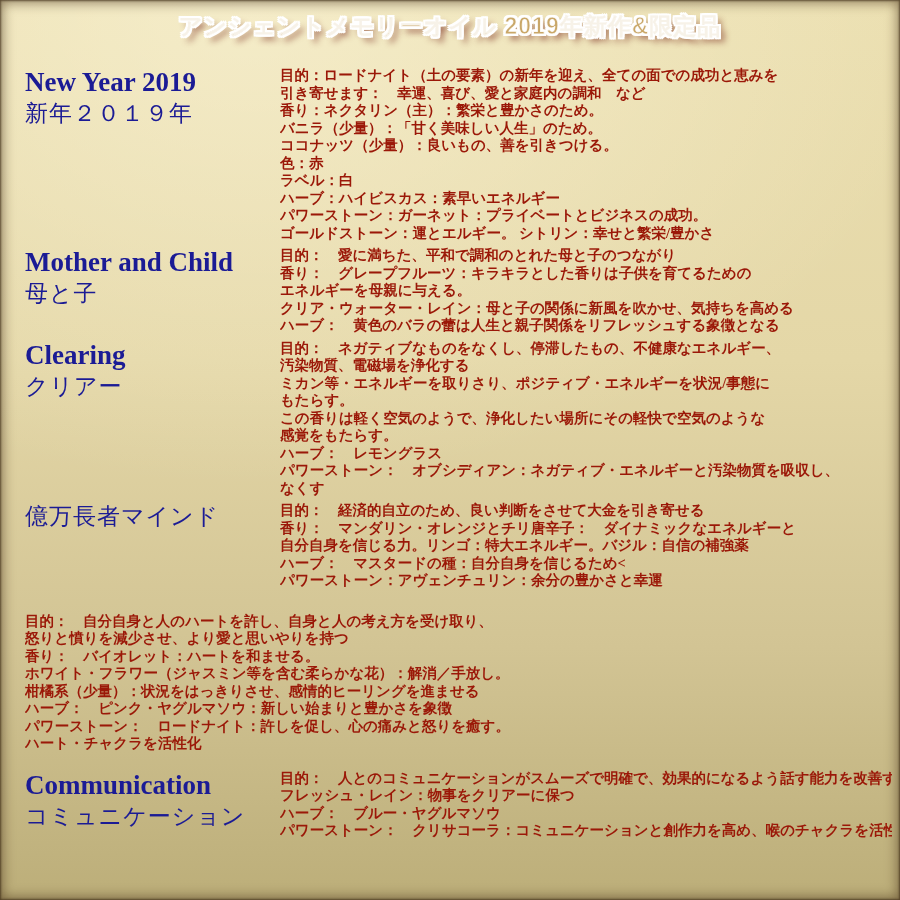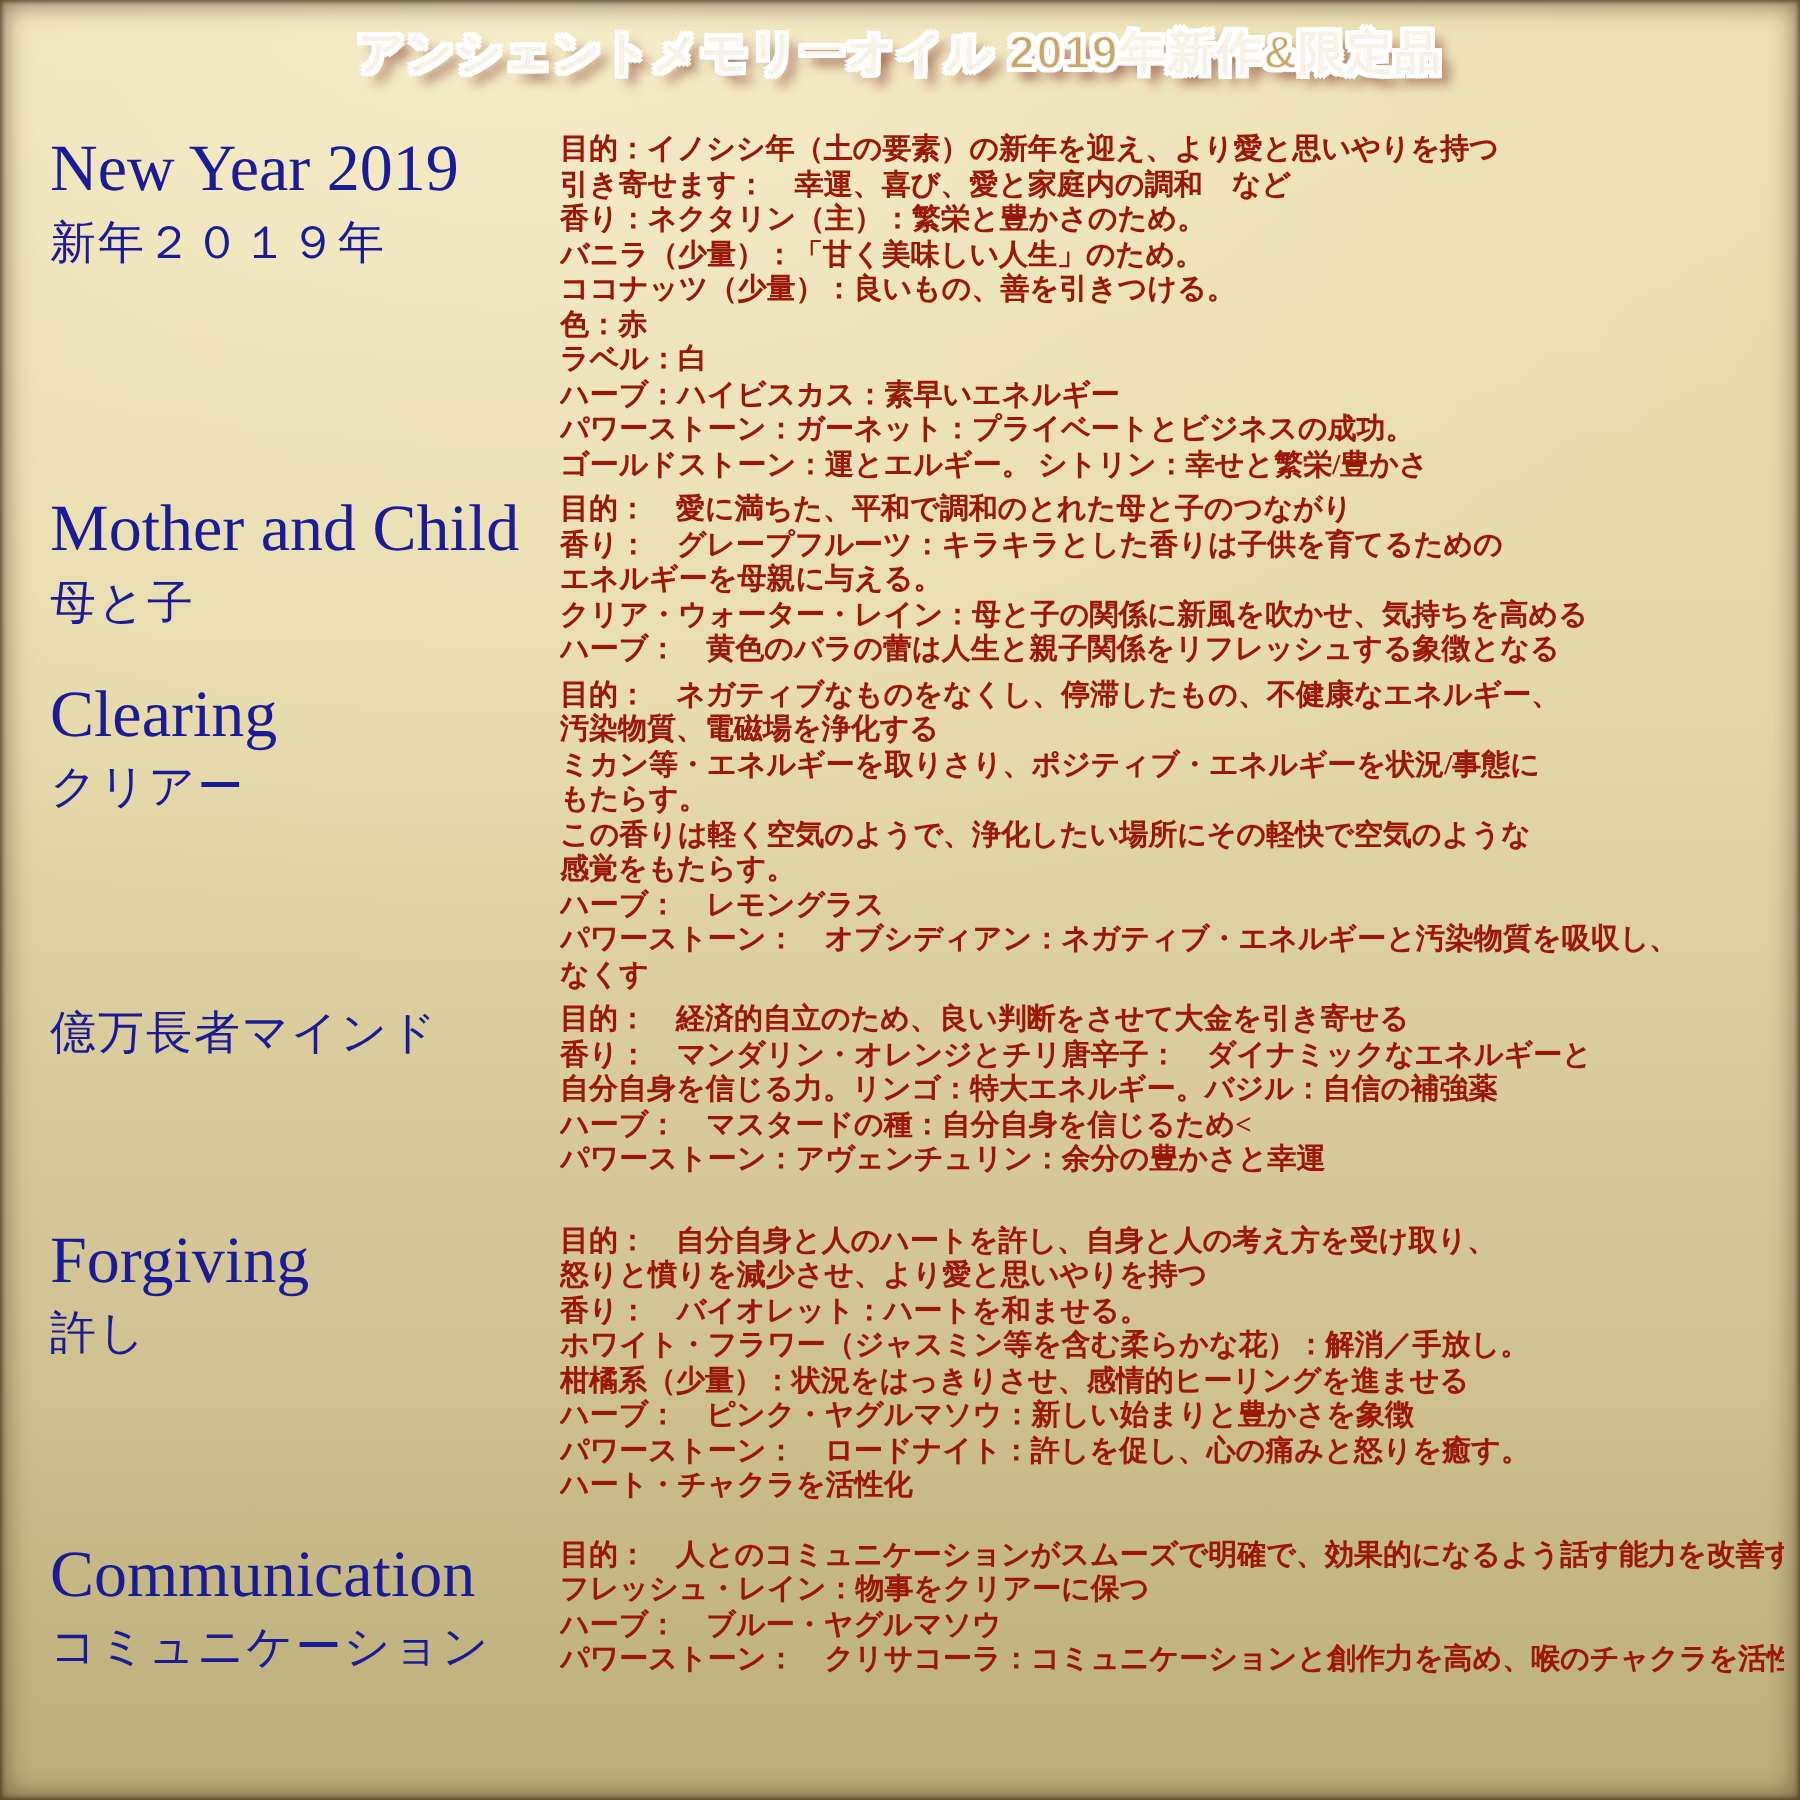--- a/index.html
+++ b/index.html
@@ -36,21 +36,21 @@
     white-space:nowrap;
   }
   .content{ padding:9px 8px 0 25px; }
   .section{ display:flex; align-items:flex-start; }
   .sec-gap-s{ margin-bottom:4px; }
   .sec-gap-l{ margin-bottom:22px; }
   .sec-gap-m{ margin-bottom:16px; }
   .head-col{ width:255px; flex:0 0 255px; }
   .head-en{
     font-family:"Liberation Serif", serif;
-    font-size:33px; font-weight:normal;
+    font-size:27px; font-weight:bold;
     color:#1b1b95; line-height:1.2;
     white-space:nowrap;
   }
   .head-ja{
     font-family:"Liberation Serif", serif;
     font-size:23px; font-weight:normal;
     color:#1b1b95; line-height:1.35;
     letter-spacing:1px;
     white-space:nowrap;
   }
@@ -73,21 +73,21 @@
   </div>
 
   <div class="content">
 
     <section class="section sec-gap-s">
       <div class="head-col">
         <div class="head-en">New Year 2019</div>
         <div class="head-ja">新年２０１９年</div>
       </div>
       <div class="body-col">
-          <div class="line">目的：イノシシ年（土の要素）の新年を迎え、より愛と思いやりを持つ</div>
+          <div class="line">目的：ロードナイト（土の要素）の新年を迎え、全ての面での成功と恵みを</div>
           <div class="line">引き寄せます：　幸運、喜び、愛と家庭内の調和　など</div>
           <div class="line">香り：ネクタリン（主）：繁栄と豊かさのため。</div>
           <div class="line">バニラ（少量）：「甘く美味しい人生」のため。</div>
           <div class="line">ココナッツ（少量）：良いもの、善を引きつける。</div>
           <div class="line">色：赤</div>
           <div class="line">ラベル：白</div>
           <div class="line">ハーブ：ハイビスカス：素早いエネルギー</div>
           <div class="line">パワーストーン：ガーネット：プライベートとビジネスの成功。</div>
           <div class="line">ゴールドストーン：運とエルギー。 シトリン：幸せと繁栄/豊かさ</div>
         </div>
@@ -132,24 +132,20 @@
       <div class="body-col">
           <div class="line">目的：　経済的自立のため、良い判断をさせて大金を引き寄せる</div>
           <div class="line">香り：　マンダリン・オレンジとチリ唐辛子：　ダイナミックなエネルギーと</div>
           <div class="line">自分自身を信じる力。リンゴ：特大エネルギー。バジル：自信の補強薬</div>
           <div class="line">ハーブ：　マスタードの種：自分自身を信じるため&lt;</div>
           <div class="line">パワーストーン：アヴェンチュリン：余分の豊かさと幸運</div>
         </div>
     </section>
 
     <section class="section sec-gap-m">
-      <div class="head-col">
-        <div class="head-en">Forgiving</div>
-        <div class="head-ja">許し</div>
-      </div>
       <div class="body-col">
           <div class="line">目的：　自分自身と人のハートを許し、自身と人の考え方を受け取り、</div>
           <div class="line">怒りと憤りを減少させ、より愛と思いやりを持つ</div>
           <div class="line">香り：　バイオレット：ハートを和ませる。</div>
           <div class="line">ホワイト・フラワー（ジャスミン等を含む柔らかな花）：解消／手放し。</div>
           <div class="line">柑橘系（少量）：状況をはっきりさせ、感情的ヒーリングを進ませる</div>
           <div class="line">ハーブ：　ピンク・ヤグルマソウ：新しい始まりと豊かさを象徴</div>
           <div class="line">パワーストーン：　ロードナイト：許しを促し、心の痛みと怒りを癒す。</div>
           <div class="line">ハート・チャクラを活性化</div>
         </div>

